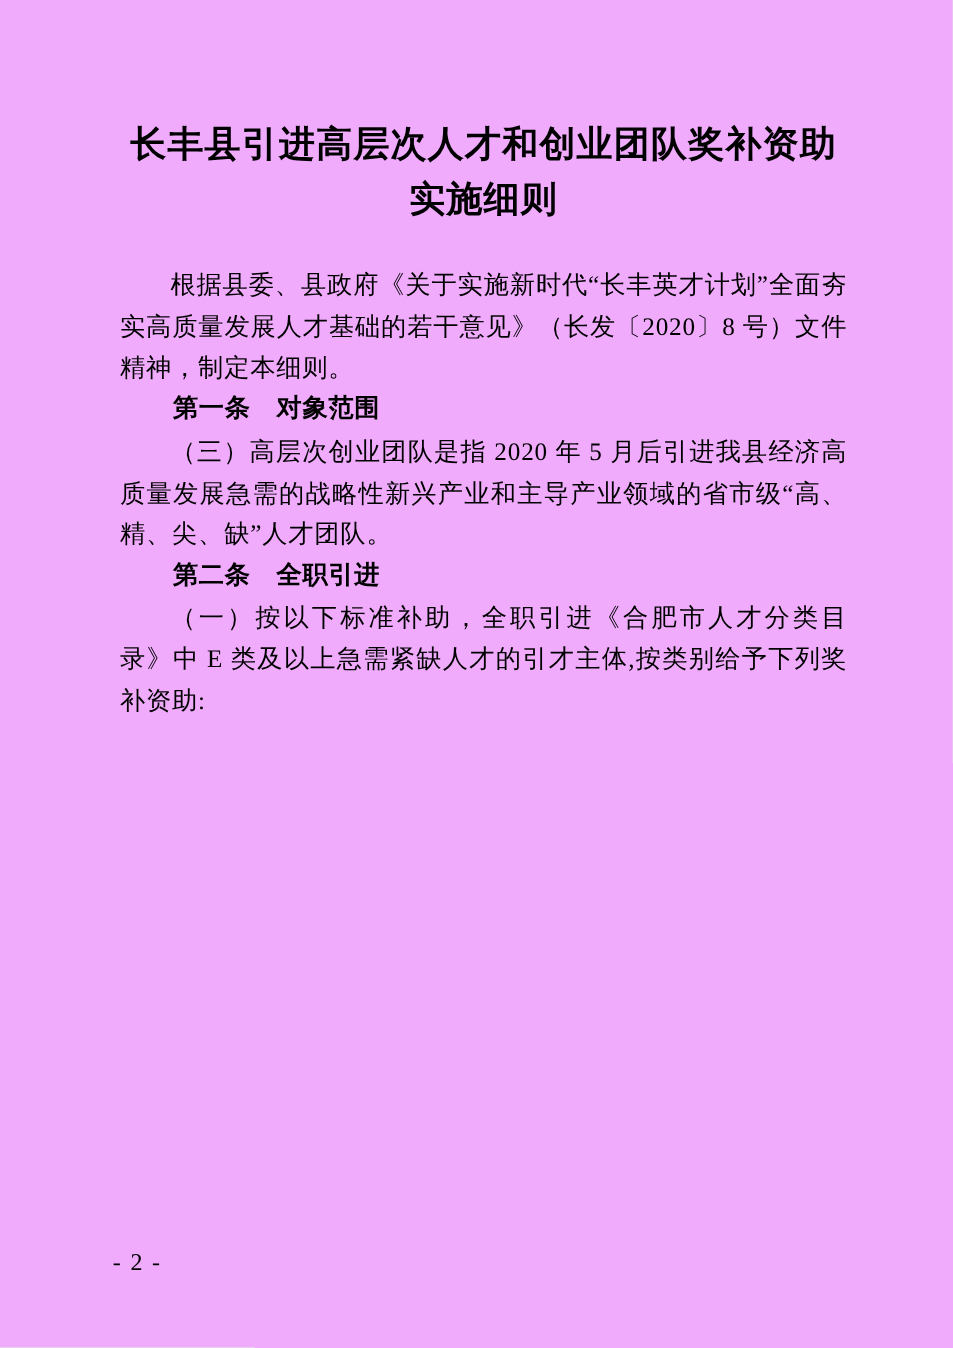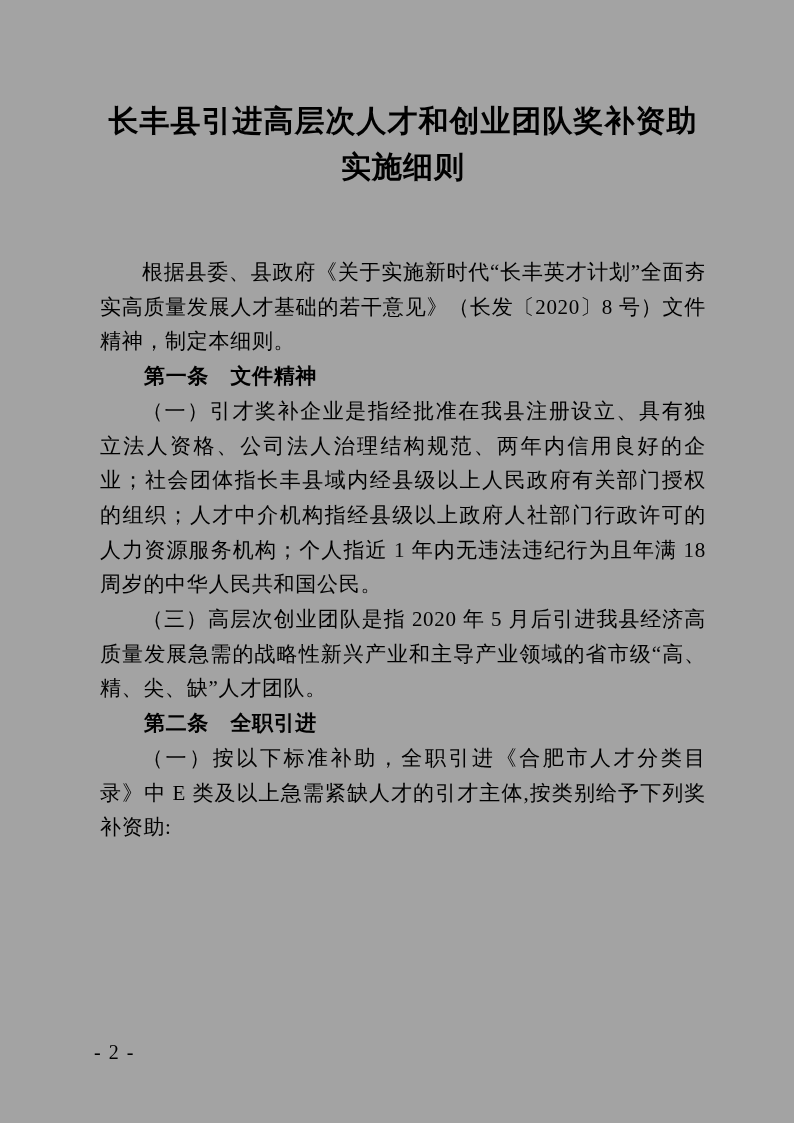--- a/index.html
+++ b/index.html
@@ -4,42 +4,42 @@
 <style>
   html, body {
     margin: 0;
     padding: 0;
     background: #e8e8e8;
   }
   .page {
     position: relative;
     width: 794px;
     height: 1123px;
-    background: #a3a3a3;
+    background: #f0abfc;
     color: #000000;
     overflow: hidden;
     margin: 0 auto;
   }
   .content {
     position: absolute;
     left: 100px;
     top: 0;
     width: 606px;
   }
   .doc-title {
     margin-top: 98px;
     font-family: "Liberation Serif", "DejaVu Serif", serif;
     font-weight: bold;
     font-size: 30px;
     line-height: 46px;
     text-align: center;
     letter-spacing: 1px;
   }
   .doc-body {
-    margin-top: 65px;
+    margin-top: 30px;
     font-family: "Liberation Serif", "DejaVu Serif", serif;
     font-size: 21px;
     line-height: 34.7px;
     letter-spacing: 0.7px;
     text-align: justify;
   }
   .para {
     margin: 0;
     padding: 0;
     text-indent: 2em;
@@ -65,22 +65,21 @@
 <div class="page">
   <div class="content">
 
     <div class="doc-title">
       <div>长丰县引进高层次人才和创业团队奖补资助</div>
       <div>实施细则</div>
     </div>
 
     <div class="doc-body">
       <p class="para">根据县委、县政府《关于实施新时代“长丰英才计划”全面夯实高质量发展人才基础的若干意见》（长发〔2020〕8 号）文件精神，制定本细则。</p>
-      <p class="para para-heading">第一条　文件精神</p>
-      <p class="para">（一）引才奖补企业是指经批准在我县注册设立、具有独立法人资格、公司法人治理结构规范、两年内信用良好的企业；社会团体指长丰县域内经县级以上人民政府有关部门授权的组织；人才中介机构指经县级以上政府人社部门行政许可的人力资源服务机构；个人指近 1 年内无违法违纪行为且年满 18 周岁的中华人民共和国公民。</p>
+      <p class="para para-heading">第一条　对象范围</p>
       <p class="para">（三）高层次创业团队是指 2020 年 5 月后引进我县经济高质量发展急需的战略性新兴产业和主导产业领域的省市级“高、精、尖、缺”人才团队。</p>
       <p class="para para-heading">第二条　全职引进</p>
       <p class="para">（一）按以下标准补助，全职引进《合肥市人才分类目录》中 E 类及以上急需紧缺人才的引才主体,按类别给予下列奖补资助:</p>
     </div>
 
   </div>
 
   <div class="page-footer">- 2 -</div>
 </div>
 

